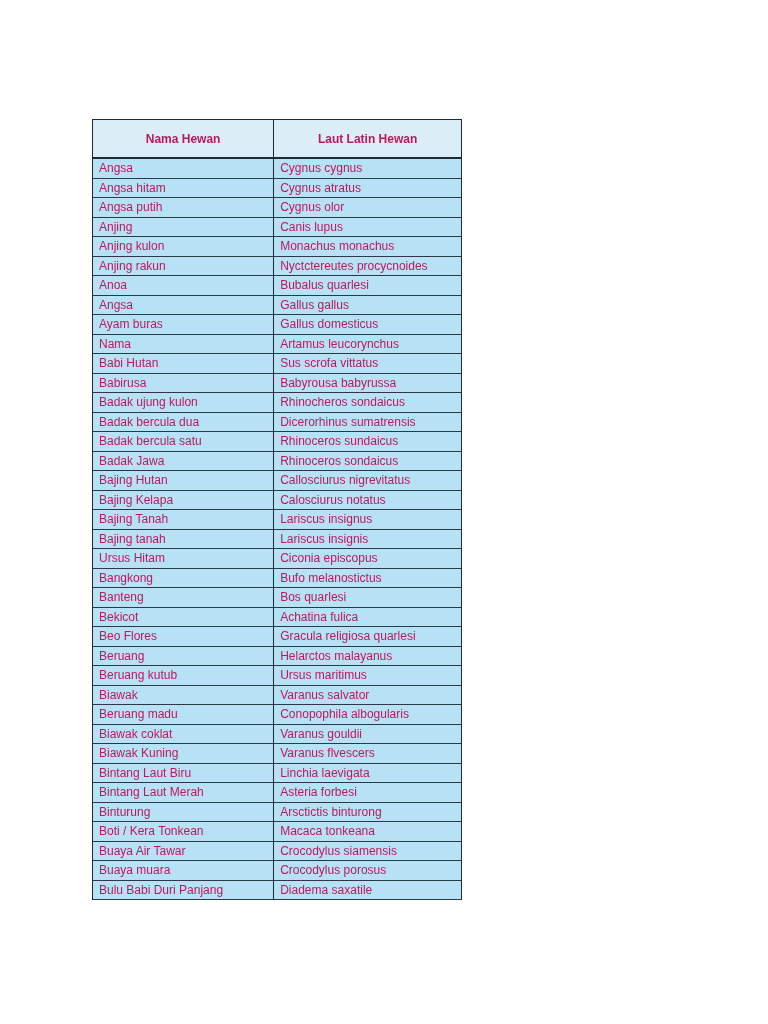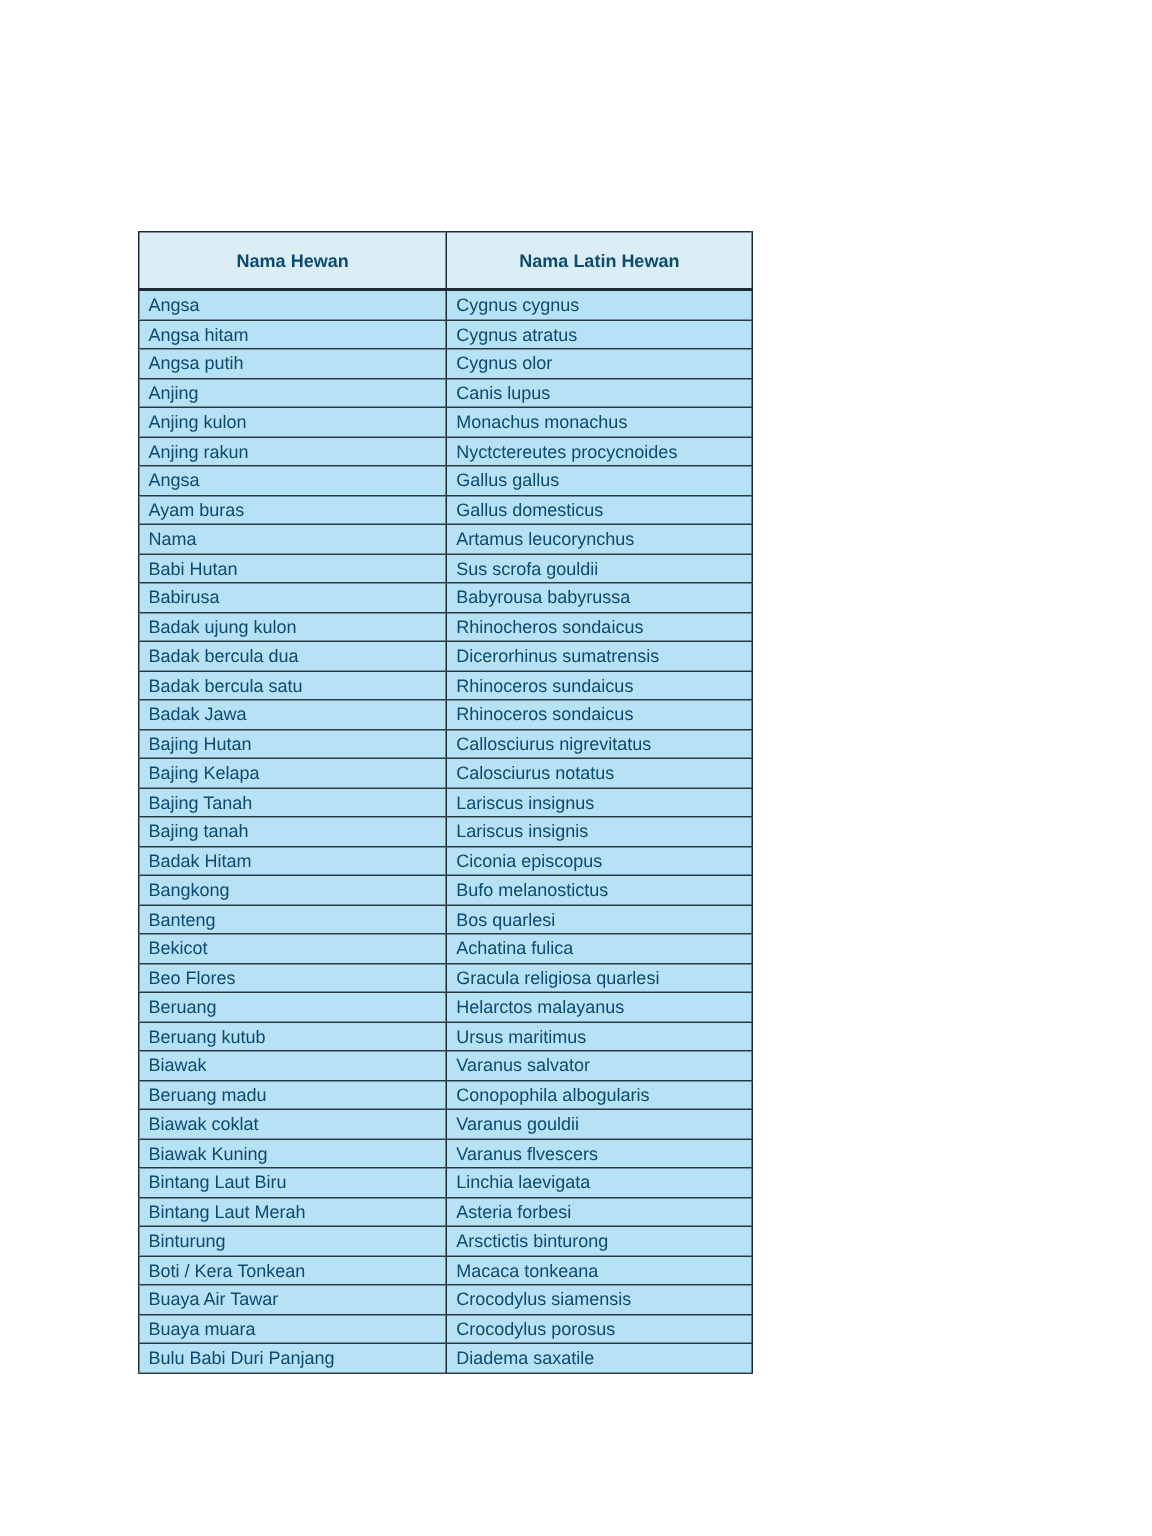--- a/index.html
+++ b/index.html
@@ -17,26 +17,25 @@
     .page {
       position: absolute;
       left: 0; top: 0;
       width: 768px; height: 1024px;
       background: #ffffff;
     }
     table.animals {
       position: absolute;
       left: 92px;
       top: 119px;
-      width: 410px;
+      width: 370px;
       border-collapse: collapse;
       border: 1.5px solid #1c2a33;
       font-size: 12px;
-      color: #0c4a6e;
-      margin-top: 35px;
+      color: #be185d;
     }
     table.animals th {
       height: 37px;
       background: #dbeef6;
       font-weight: bold;
       font-size: 12px;
       text-align: center;
       border-right: 1px solid #1c2a33;
       border-bottom: 2px solid #1c2a33;
       padding: 0;
@@ -56,21 +55,21 @@
     table.animals td:last-child { width: 200px; }
   </style>
 </head>
 <body>
 
 <div class="page">
   <table class="animals">
     <thead>
       <tr>
         <th>Nama Hewan</th>
-        <th>Nama Latin Hewan</th>
+        <th>Laut Latin Hewan</th>
       </tr>
     </thead>
     <tbody id="table-body">
         <tr>
           <td>Angsa</td>
           <td>Cygnus cygnus</td>
         </tr>
         <tr>
           <td>Angsa hitam</td>
           <td>Cygnus atratus</td>
@@ -85,34 +84,38 @@
         </tr>
         <tr>
           <td>Anjing kulon</td>
           <td>Monachus monachus</td>
         </tr>
         <tr>
           <td>Anjing rakun</td>
           <td>Nyctctereutes procycnoides</td>
         </tr>
         <tr>
+          <td>Anoa</td>
+          <td>Bubalus quarlesi</td>
+        </tr>
+        <tr>
           <td>Angsa</td>
           <td>Gallus gallus</td>
         </tr>
         <tr>
           <td>Ayam buras</td>
           <td>Gallus domesticus</td>
         </tr>
         <tr>
           <td>Nama</td>
           <td>Artamus leucorynchus</td>
         </tr>
         <tr>
           <td>Babi Hutan</td>
-          <td>Sus scrofa gouldii</td>
+          <td>Sus scrofa vittatus</td>
         </tr>
         <tr>
           <td>Babirusa</td>
           <td>Babyrousa babyrussa</td>
         </tr>
         <tr>
           <td>Badak ujung kulon</td>
           <td>Rhinocheros sondaicus</td>
         </tr>
         <tr>
@@ -137,21 +140,21 @@
         </tr>
         <tr>
           <td>Bajing Tanah</td>
           <td>Lariscus insignus</td>
         </tr>
         <tr>
           <td>Bajing tanah</td>
           <td>Lariscus insignis</td>
         </tr>
         <tr>
-          <td>Badak Hitam</td>
+          <td>Ursus Hitam</td>
           <td>Ciconia episcopus</td>
         </tr>
         <tr>
           <td>Bangkong</td>
           <td>Bufo melanostictus</td>
         </tr>
         <tr>
           <td>Banteng</td>
           <td>Bos quarlesi</td>
         </tr>

